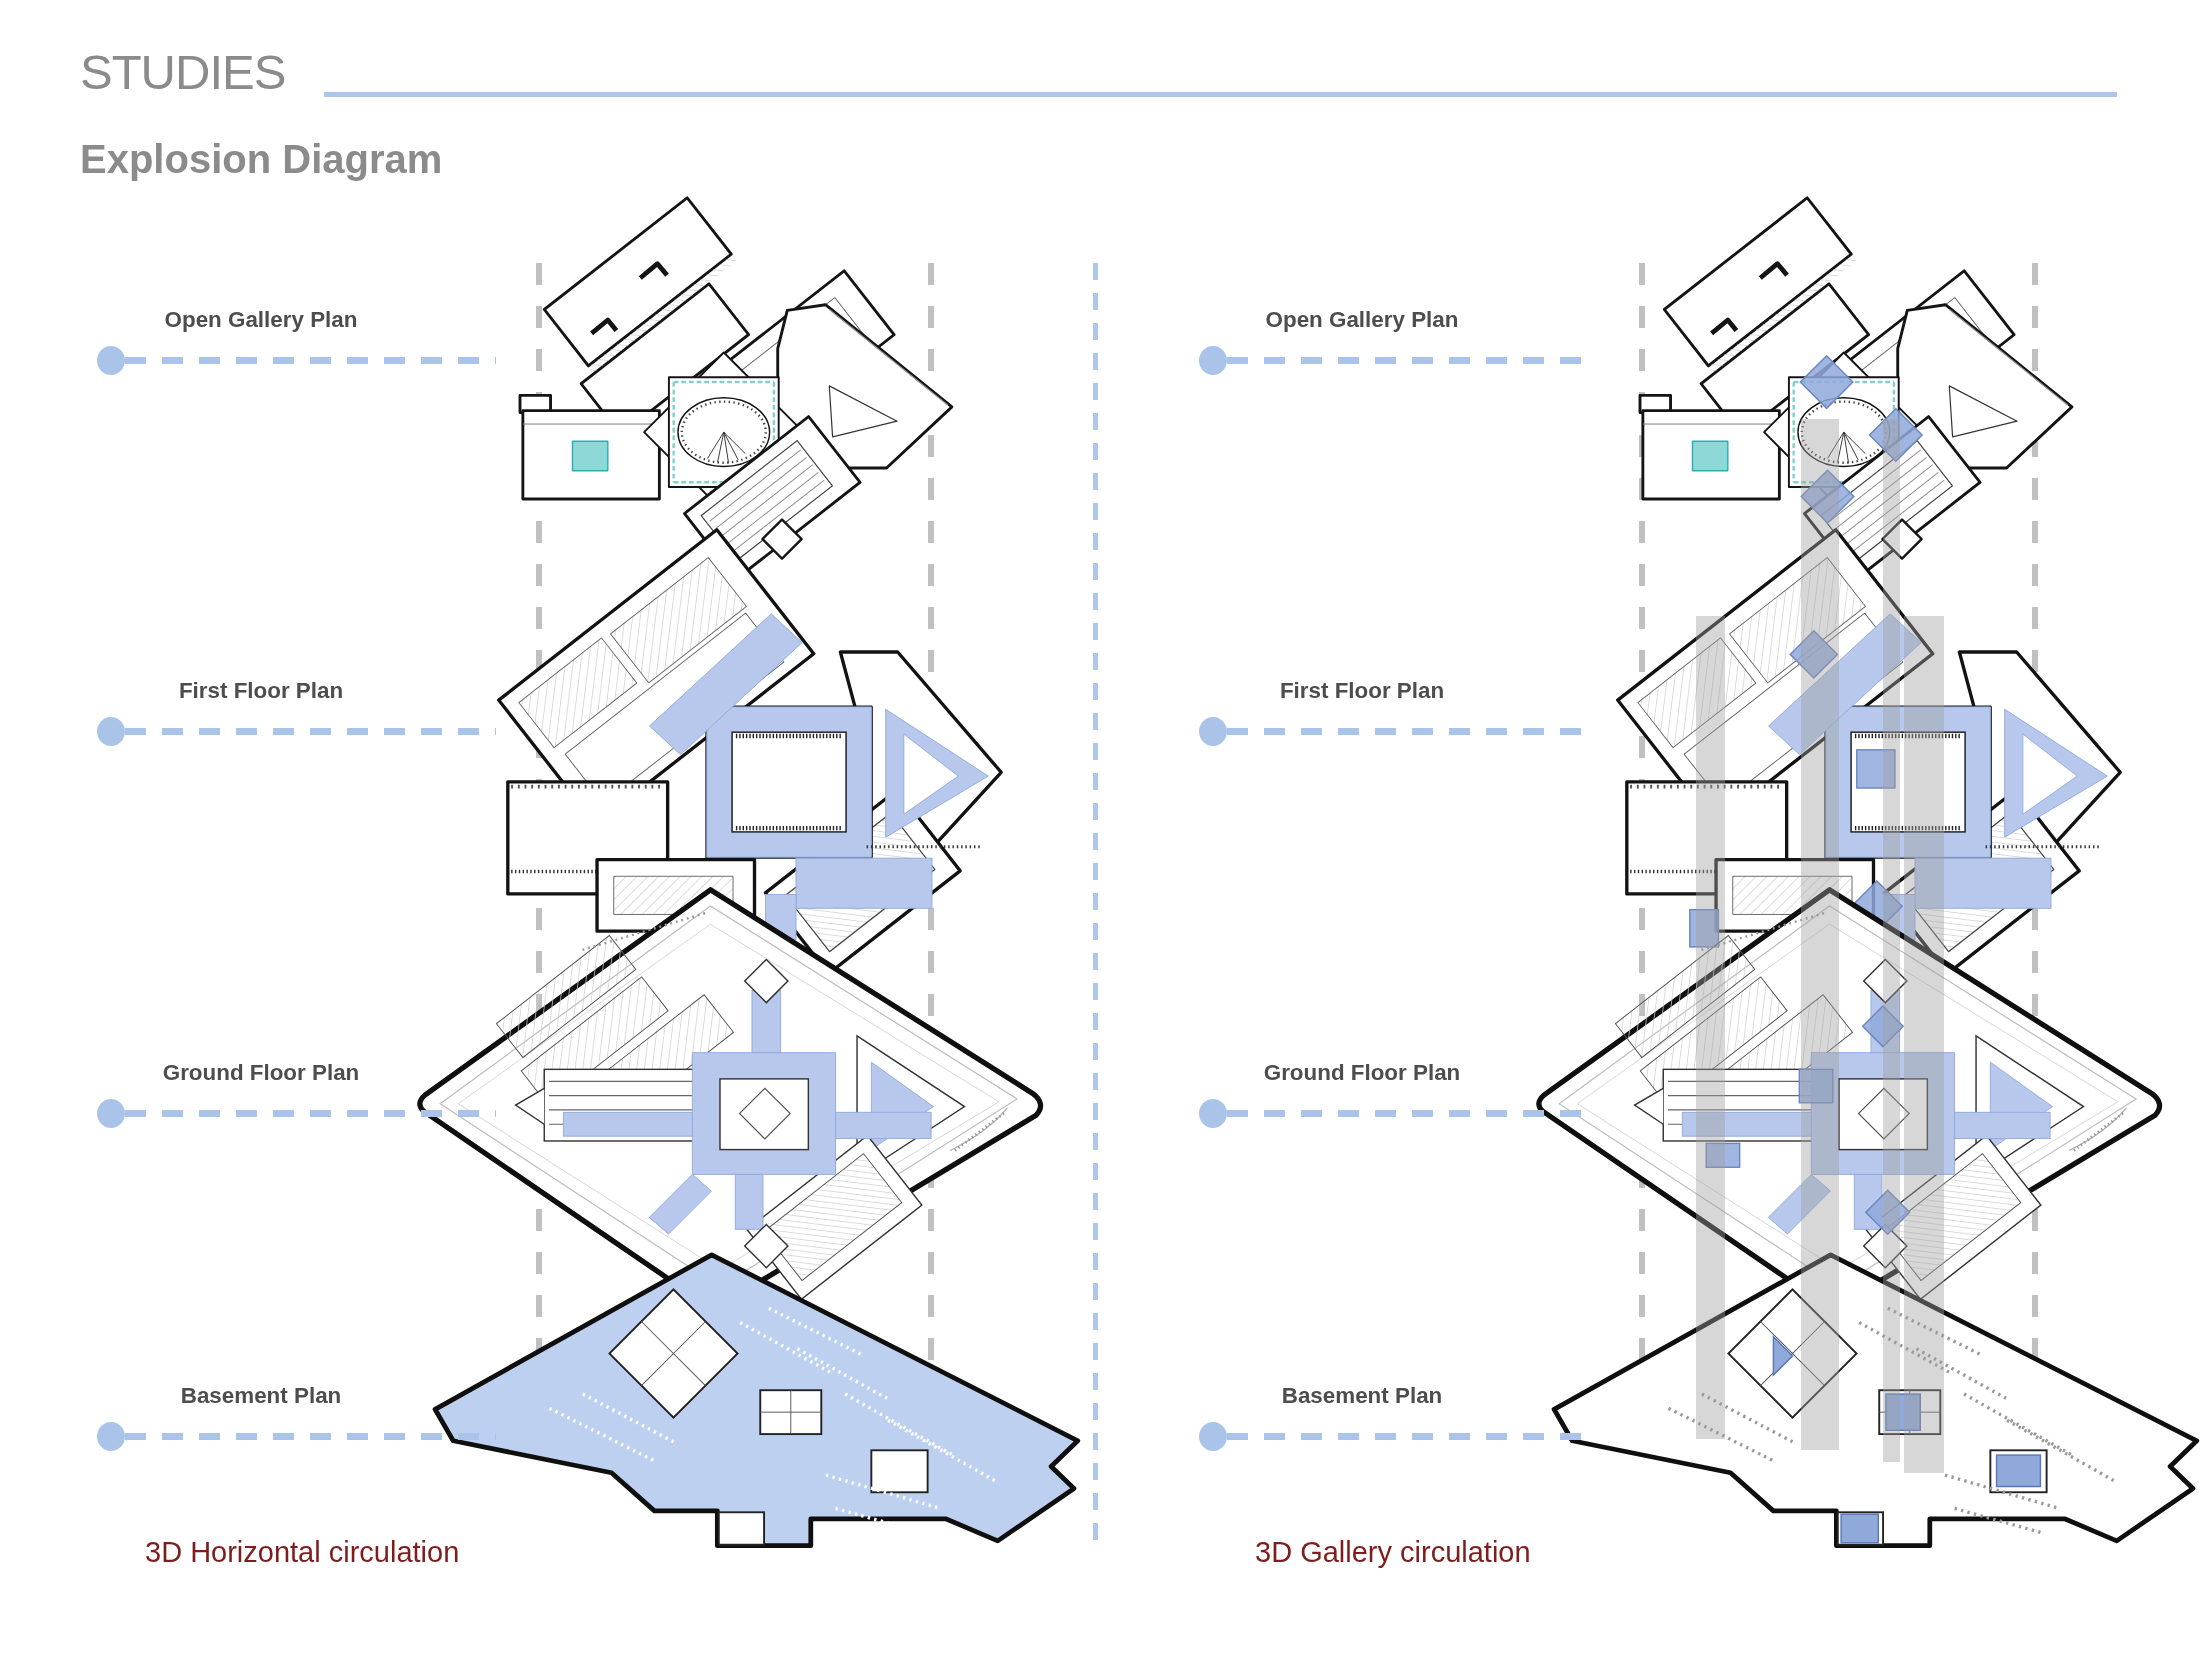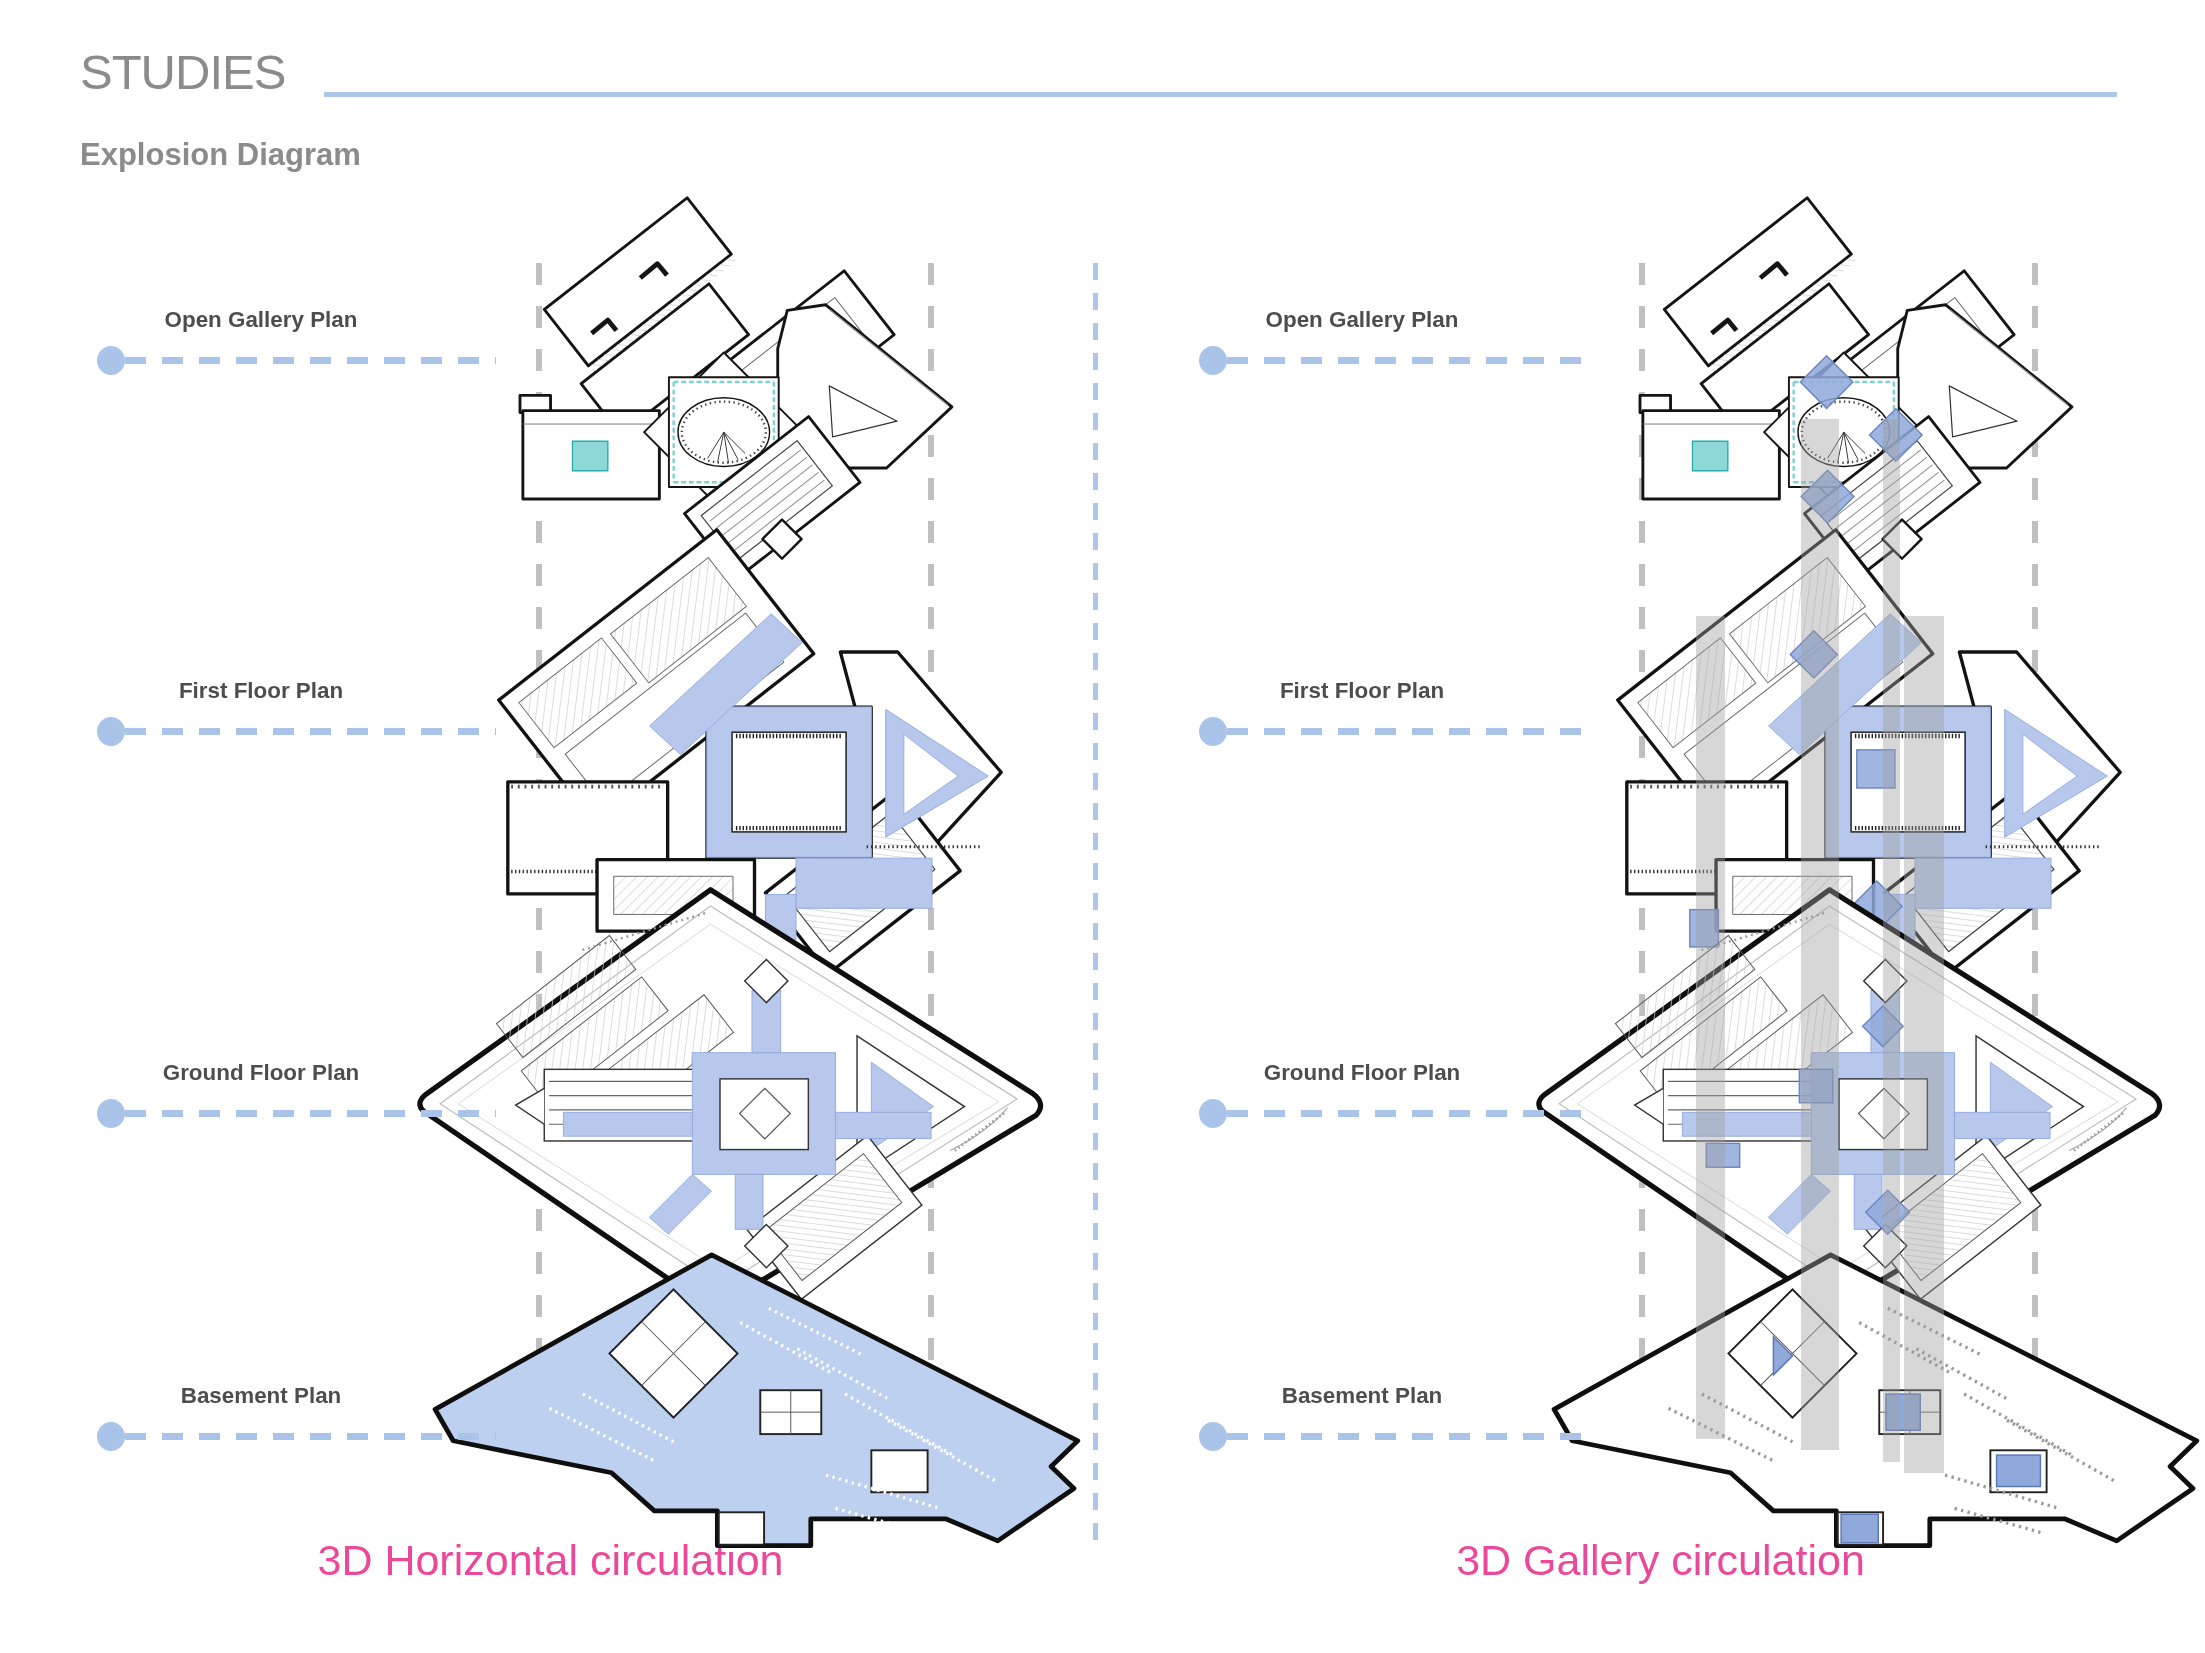--- a/index.html
+++ b/index.html
@@ -16,21 +16,21 @@
     left:80px;top:44px;
     font-size:49px;font-weight:400;letter-spacing:-1px;
     color:#8b8b8b;white-space:nowrap;
   }
   .title-rule{
     left:324px;top:92px;width:1793px;height:5.3px;
     background:#aec6ea;
   }
   .page-subtitle{
     left:80px;top:137px;
-    font-size:31px;font-weight:700;
+    font-size:40px;font-weight:700;
     color:#8b8b8b;white-space:nowrap;
   }
   
   .divider{
     left:1093px;top:263px;width:5.3px;height:1279px;
     background:repeating-linear-gradient(to bottom,#aec6ea 0 17px,transparent 17px 30px);
   }
   .proj{
     top:263px;width:6.2px;height:1193px;
     background:repeating-linear-gradient(to bottom,#c0c0c0 0 22px,transparent 22px 43px);
@@ -45,22 +45,22 @@
   .leader-dot{
     width:28px;height:29px;border-radius:50%;
     background:#aac4e9;z-index:6;
   }
   .leader-line{
     height:6.7px;z-index:6;
     background:repeating-linear-gradient(to right,#aac4e9 0 21px,transparent 21px 37px);
   }
   
   .col-caption{
-    top:1536px;width:811px;text-align:center;
-    font-size:43px;font-weight:400;color:#ec4899;white-space:nowrap;
+    top:1536px;width:811px;
+    font-size:29px;font-weight:400;color:#7f1d1d;white-space:nowrap;
   }
   
   .plan{position:absolute;z-index:2;overflow:visible;}
   .shaft-band{
     position:absolute;z-index:3;
     background:rgba(160,160,160,0.42);
   }
   .basement-horizontal{--bg:#bdd0ef;--pk:#ffffff;--core:transparent;--corestroke:transparent;}
   .basement-vertical{--bg:#ffffff;--pk:#9a9a9a;--core:#8fa9da;--corestroke:#5a77b5;}
   .vcore{fill:#8fa9da;fill-opacity:.85;stroke:#6b86c2;stroke-width:3;}

